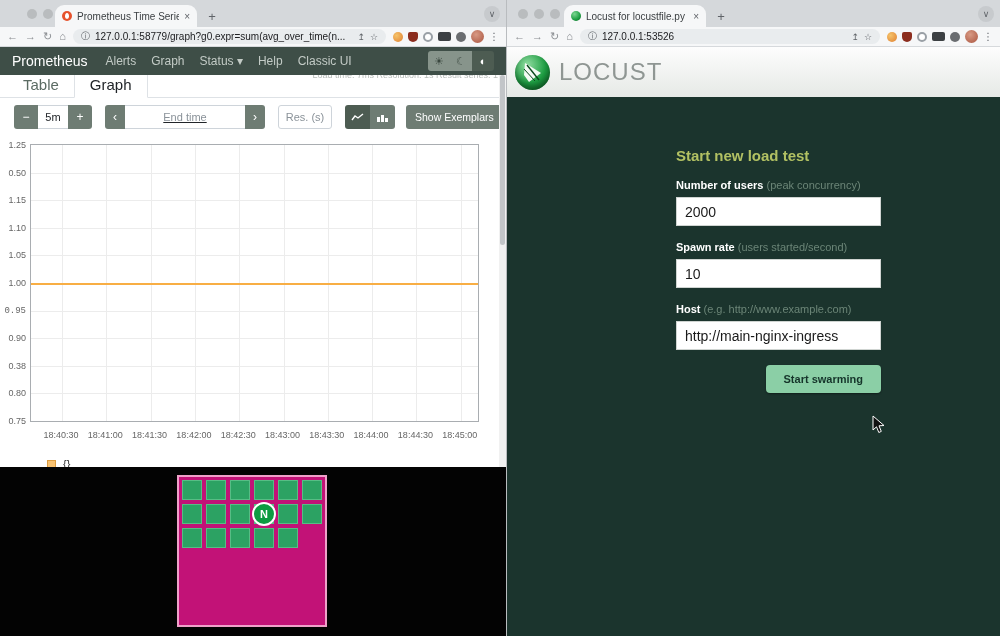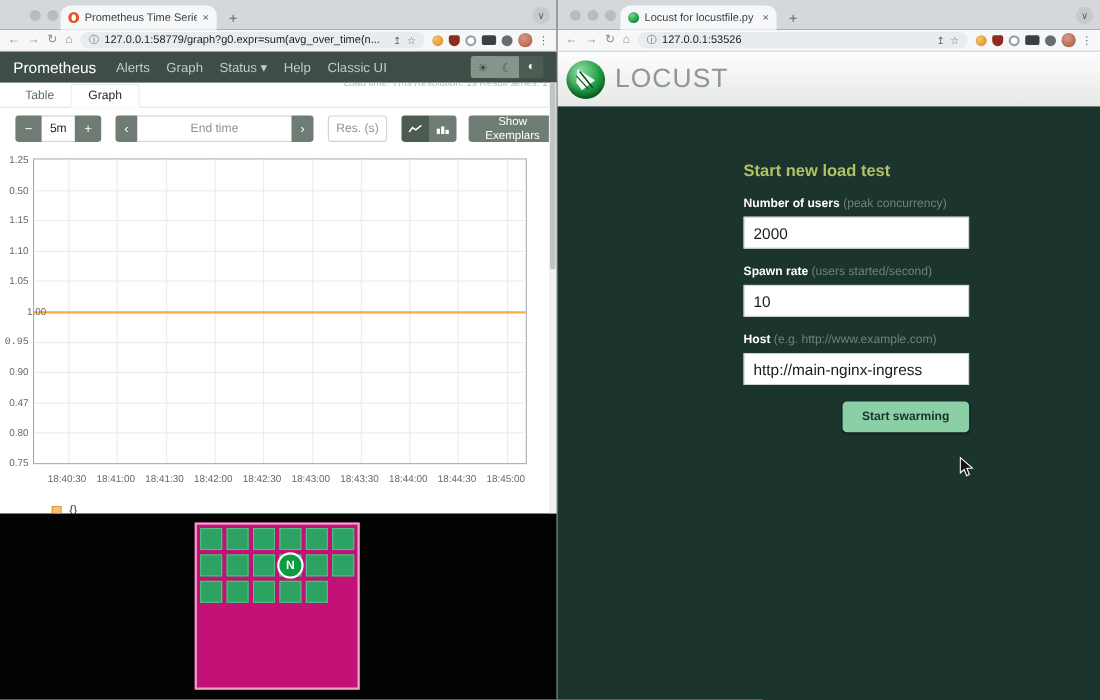--- a/index.html
+++ b/index.html
@@ -48,35 +48,35 @@
   .prom-item { color:#c3cbc6; font-size:12px; margin-right:15px; }
   .theme-group { margin-left:auto; display:flex; }
   .theme-btn { width:22px; height:20px; display:flex; align-items:center; justify-content:center;
                font-size:11px; background:#87948b; color:#3a473f; }
   .theme-btn:first-child { border-radius:3px 0 0 3px; }
   .theme-btn.active { background:#4d5c52; color:#fff; border-radius:0 3px 3px 0; }
 
   .prom-page { position:absolute; top:75px; left:0; width:506px; height:392px; background:#fff; overflow:hidden; }
   .stats-line { position:absolute; top:-5px; right:8px; font-size:9px; color:#b7bcb9; white-space:nowrap; }
   .prom-tabs { display:flex; padding-left:8px; border-bottom:1px solid #dee2e6; height:23px; align-items:flex-end; }
-  .ptab { font-size:11px; padding:4px 15px; color:#5b6b63; }
+  .ptab { font-size:15px; padding:4px 15px; color:#5b6b63; }
   .ptab.active { color:#212529; background:#fff; border:1px solid #dee2e6; border-bottom:1px solid #fff;
                  border-radius:4px 4px 0 0; margin-bottom:-1px; }
 
   .prom-controls { display:flex; align-items:center; padding:7px 0 7px 14px; }
   .bgroup { display:flex; margin-right:13px; }
   .gbtn { height:24px; min-width:24px; background:#6e7c73; color:#fff; border:0; font-size:12px;
           display:flex; align-items:center; justify-content:center; }
   .bgroup .gbtn:first-child { border-radius:3px 0 0 3px; }
   .bgroup .gbtn:last-child  { border-radius:0 3px 3px 0; }
   .ginput { height:24px; border:1px solid #ced4da; border-left:0; border-right:0; font-size:11px;
             text-align:center; color:#212529; outline:none; }
   .ginput::placeholder { color:#8a9299; }
   .range-input { width:30px; }
-  .end-input { width:140px; }
+  .end-input { width:120px;text-decoration:underline; }
   .res-input { width:54px; border:1px solid #ced4da; border-radius:3px; margin-right:13px; }
   .chart-toggle { margin-right:11px; }
   .cbtn { width:25px; }
   .cbtn.active { background:#4d5c52; }
   .exemplars-btn { border-radius:3px; font-size:10.5px; padding:0 9px; }
 
   .chart-area { position:relative; height:302px; margin-top:6px; font-size:9px; color:#666; }
   .plot { position:absolute; left:30px; top:2px; width:449px; height:278px; border:1px solid #a9adb1; background:#fff; }
   .ylab { position:absolute; left:0; width:26px; text-align:right; font-size:9px; color:#666; }
   .xlab { position:absolute; top:288px; transform:translateX(-50%); font-size:9px; color:#666; white-space:nowrap; }
@@ -239,24 +239,24 @@
             <div class="glv" style="left: 341.1px;"></div>
             <div class="glv" style="left: 385.4px;"></div>
             <div class="glv" style="left: 429.7px;"></div>
             <div class="series-line" style="border-top-color: rgb(248, 174, 68); top: 138px;"></div>
           </div>
       <div class="ylab" style="top: -2px;">1.25</div>
           <div class="ylab" style="top: 25.6px;">0.50</div>
           <div class="ylab" style="top: 53.2px;">1.15</div>
           <div class="ylab" style="top: 80.8px;">1.10</div>
           <div class="ylab" style="top: 108.4px;">1.05</div>
-          <div class="ylab" style="top: 136px; margin-left: 16px;">1.00</div>
+          <div class="ylab" style="top: 136px;">1.00</div>
           <div class="ylab" style="top: 163.6px; font-family: Liberation Mono, monospace;">0.95</div>
           <div class="ylab" style="top: 191.2px;">0.90</div>
-          <div class="ylab" style="top: 218.8px;">0.47</div>
+          <div class="ylab" style="top: 218.8px;">0.38</div>
           <div class="ylab" style="top: 246.4px;">0.80</div>
           <div class="ylab" style="top: 274px;">0.75</div>
           <div class="xlab" style="left: 61px;">18:40:30</div>
           <div class="xlab" style="left: 105.3px;">18:41:00</div>
           <div class="xlab" style="left: 149.6px;">18:41:30</div>
           <div class="xlab" style="left: 193.9px;">18:42:00</div>
           <div class="xlab" style="left: 238.2px;">18:42:30</div>
           <div class="xlab" style="left: 282.5px;">18:43:00</div>
           <div class="xlab" style="left: 326.8px;">18:43:30</div>
           <div class="xlab" style="left: 371.1px;">18:44:00</div>

